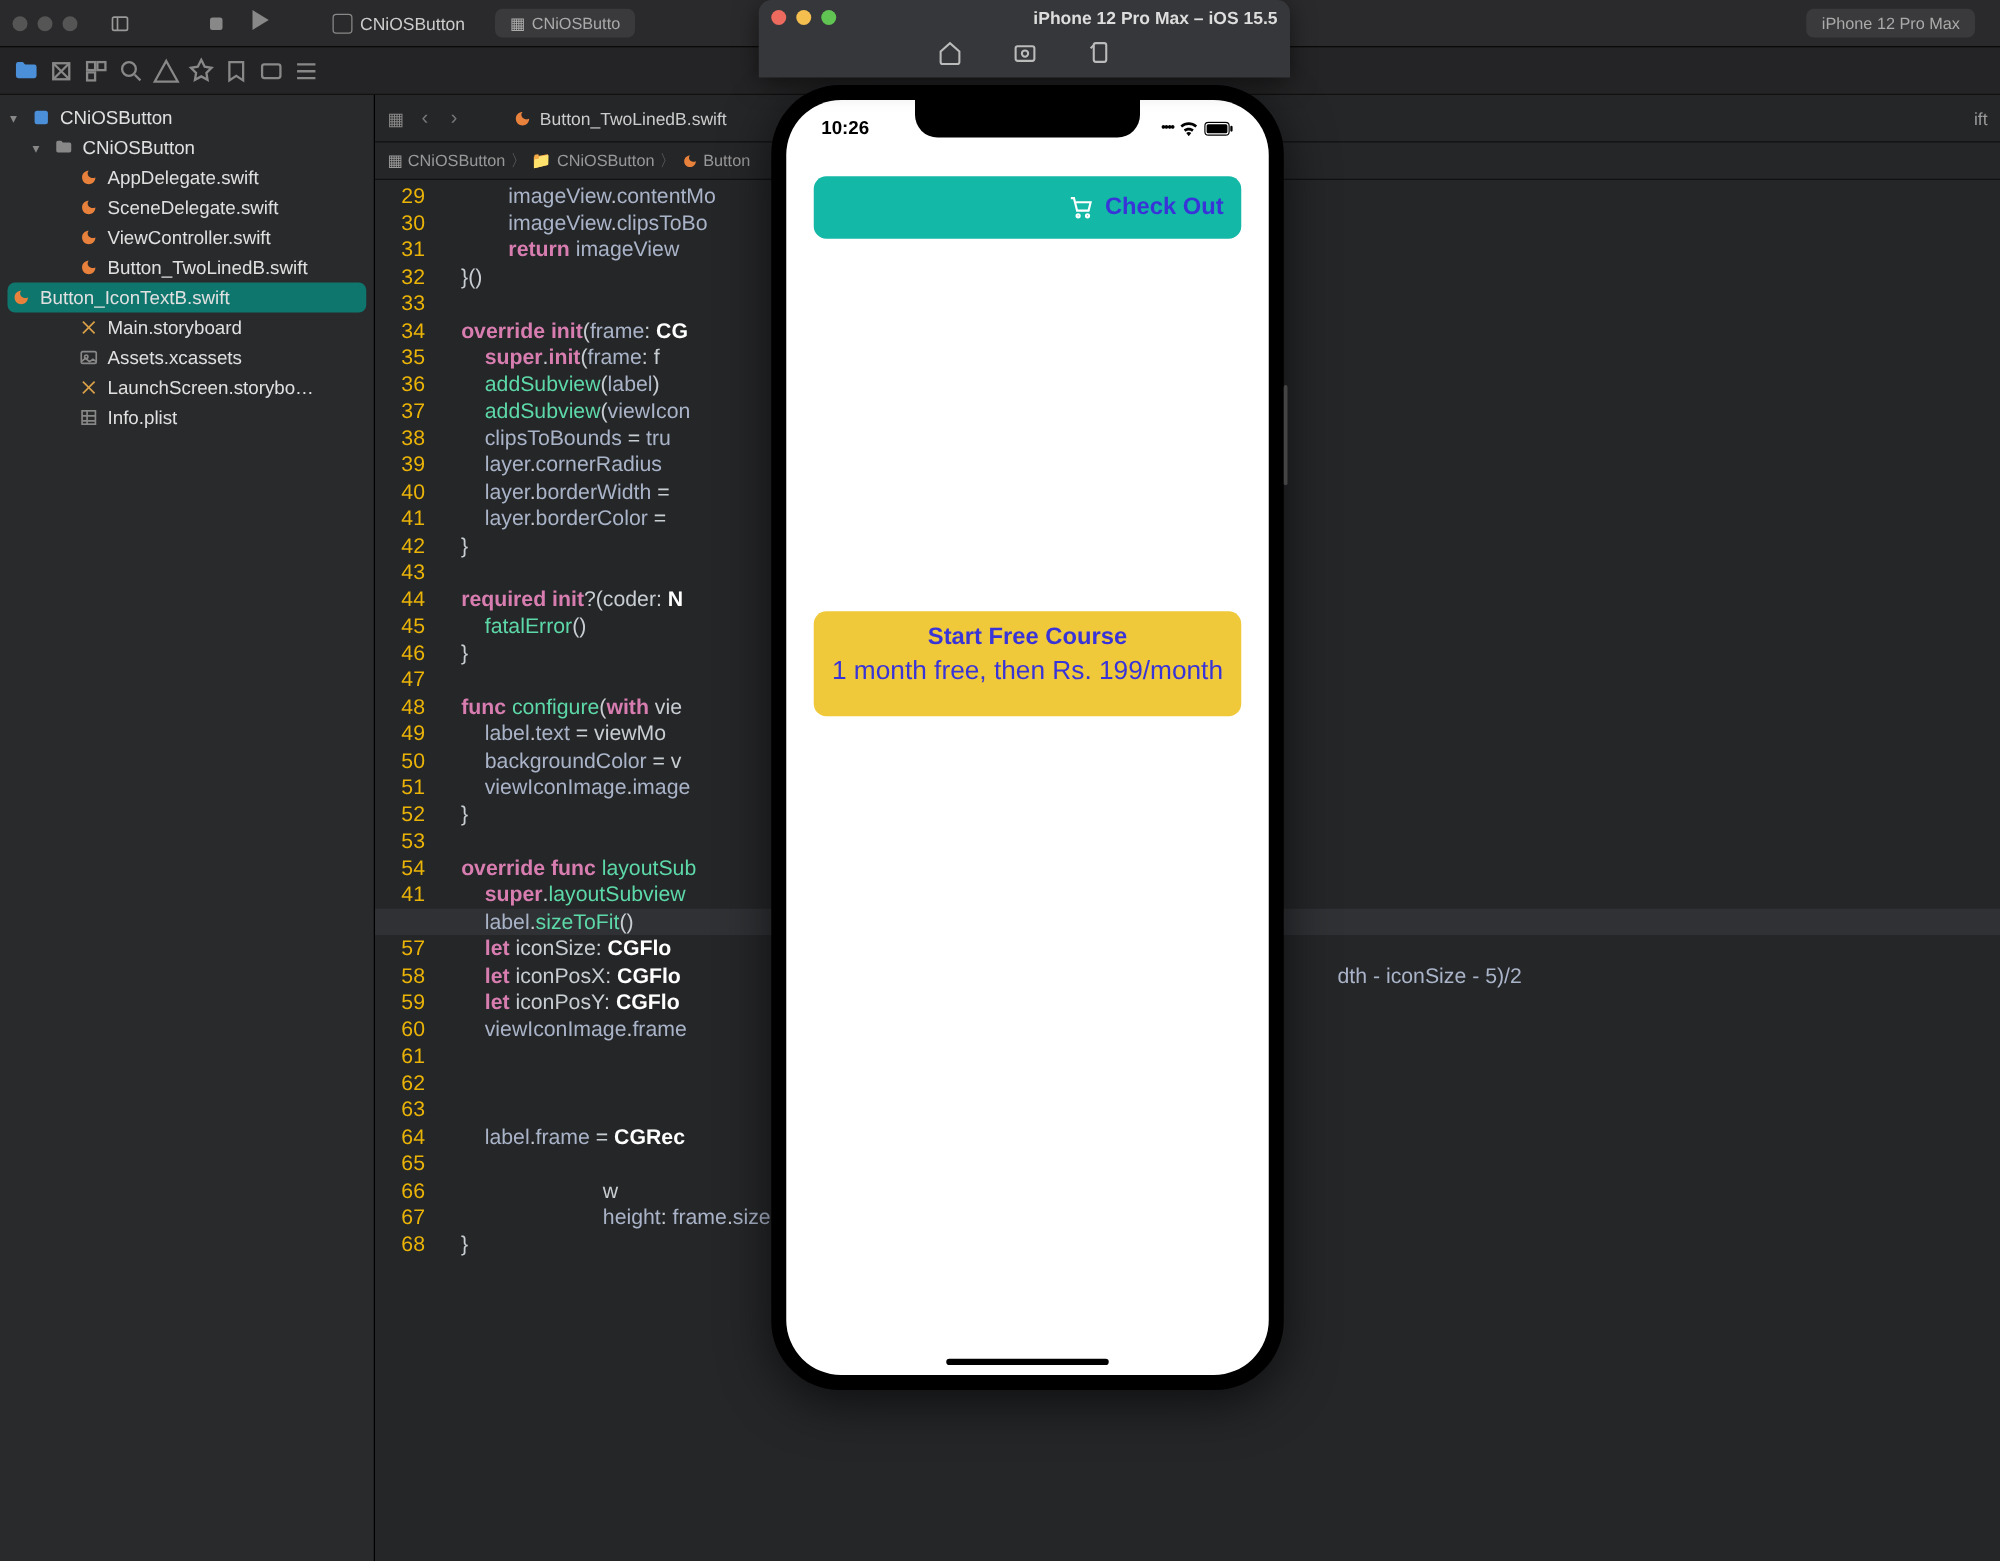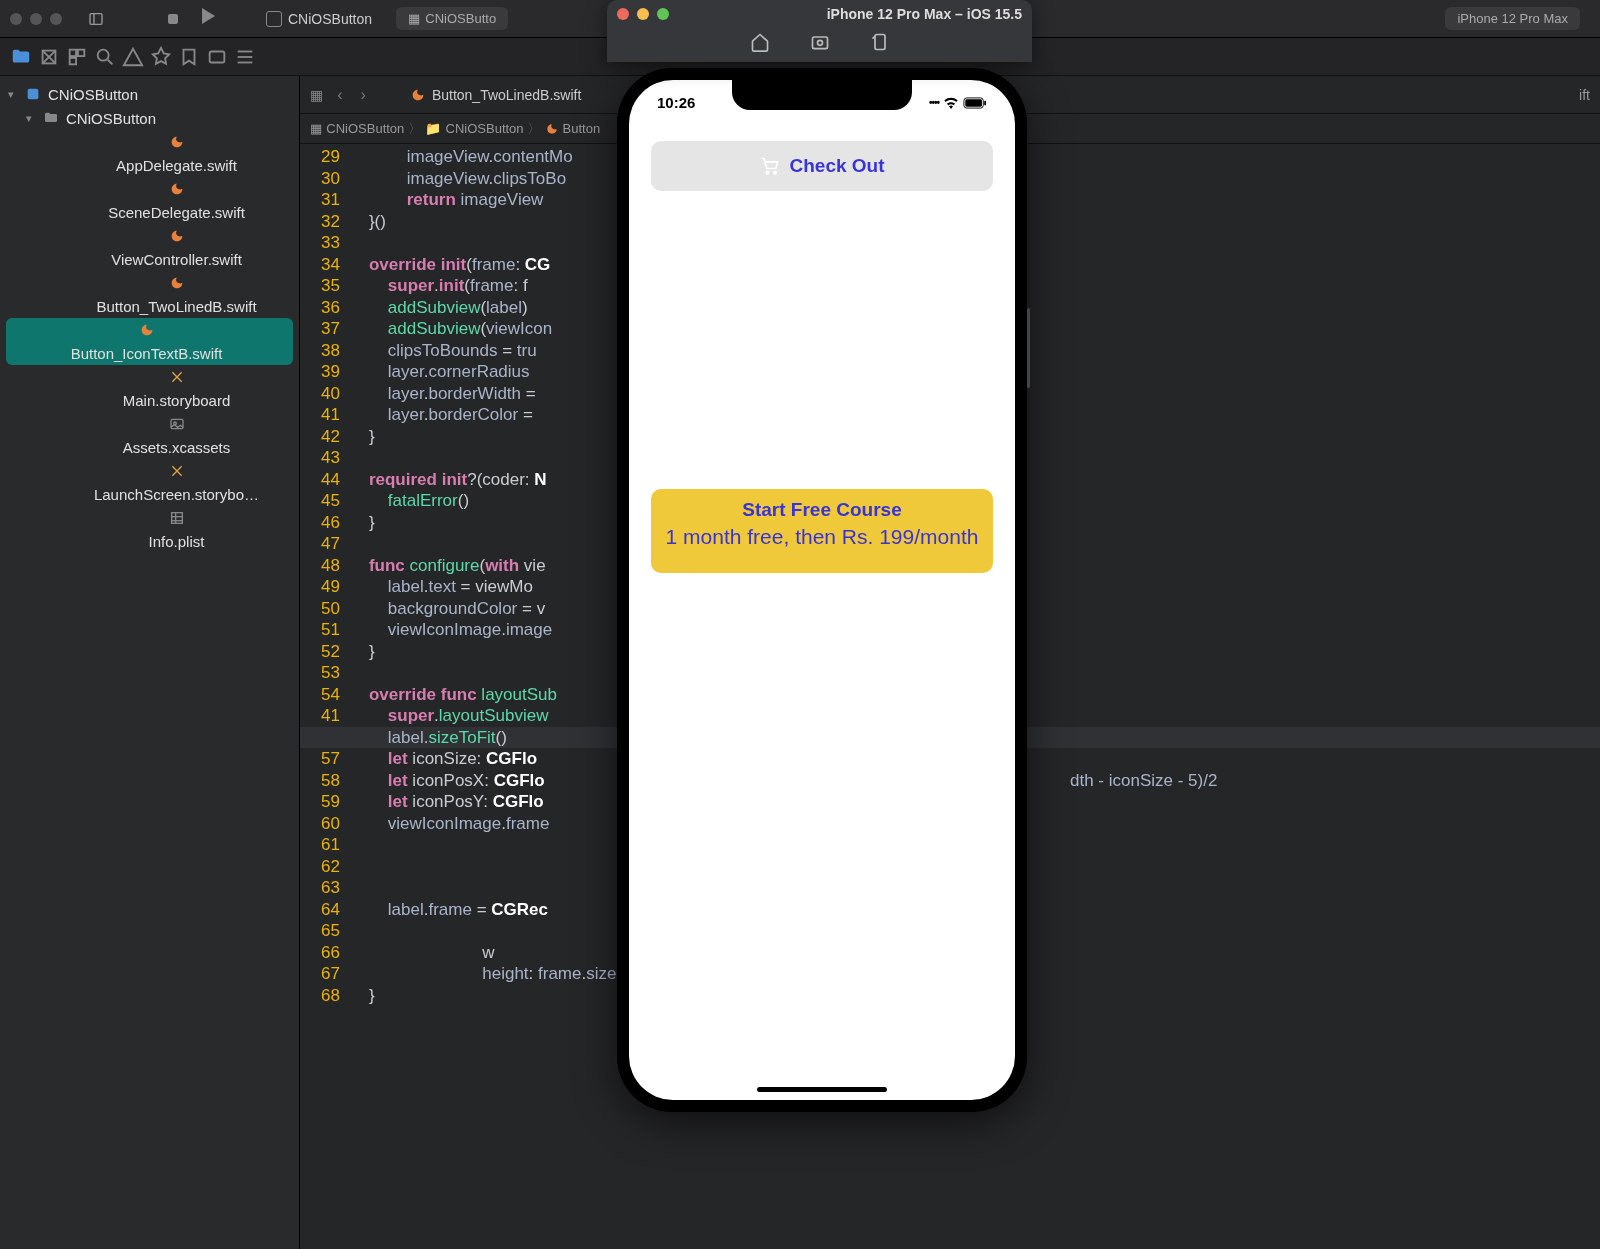--- a/index.html
+++ b/index.html
@@ -24,21 +24,21 @@
 
 .iconbar { height: 38px; background: #242426; display: flex; align-items: center; padding: 0 10px; gap: 6px; border-bottom: 1px solid #111; }
 .iconbar .ib { width: 22px; height: 22px; display: flex; align-items: center; justify-content: center; color: #888; }
 
 
 .main { display: flex; height: calc(100% - 76px); }
 .sidebar { width: 300px; background: #292a2c; border-right: 1px solid #000; padding-top: 6px; overflow: hidden; }
 .tree-row { display: flex; align-items: center; padding: 3px 8px; font-size: 15px; color: #e0e0e0; gap: 6px; cursor: default; }
 .tree-row.selected { background: #0f766e; border-radius: 6px; margin: 0 6px; padding-left: 2px; }
 .indent-1 { padding-left: 26px; }
-.indent-3 { padding-left: 62px; flex-direction: column; }
+.indent-3 { padding-left: 62px; }
 .chev { width: 10px; color: #888; font-size: 11px; }
 .folder-icon, .file-icon { width: 18px; height: 18px; display: flex; align-items: center; justify-content: center; }
 .folder-icon svg, .file-icon svg { width: 16px; height: 16px; }
 
 
 .editor { flex: 1; background: #252628; display: flex; flex-direction: column; position: relative; }
 .editor-top { height: 38px; display: flex; align-items: center; padding: 0 10px; gap: 10px; border-bottom: 1px solid #111; font-size: 14px; color: #999; }
 .nav-chev { color: #777; font-size: 16px; padding: 0 4px; }
 .crumb-bar { height: 30px; display: flex; align-items: center; padding: 0 10px; font-size: 13px; color: #999; border-bottom: 1px solid #111; gap: 4px; }
 .crumb-bar .sep { color: #666; }
@@ -60,21 +60,21 @@
 .sim-tb-icons .ic { width: 20px; height: 20px; color: #bbb; }
 
 
 .phone { position: absolute; top: 68px; left: 617px; width: 410px; height: 1044px; background: #000; border-radius: 55px; padding: 12px; z-index: 15; box-shadow: 0 10px 40px rgba(0,0,0,0.6); }
 .phone-side-btn { position: absolute; right: -3px; top: 240px; width: 3px; height: 80px; background: #444; border-radius: 3px; }
 .phone-screen { width: 100%; height: 100%; background: #fff; border-radius: 44px; position: relative; overflow: hidden; }
 .notch { position: absolute; top: 0; left: 50%; transform: translateX(-50%); width: 180px; height: 30px; background: #000; border-radius: 0 0 18px 18px; }
 .status-bar { display: flex; justify-content: space-between; padding: 14px 28px 0; font-size: 15px; font-weight: 600; color: #000; }
 .status-right { display: flex; gap: 4px; align-items: center; }
 .phone-content { padding: 30px 22px; }
-.btn-red { background: #e5e5e5; border-radius: 10px; padding: 14px; display: flex; align-items: center; justify-content: center; gap: 8px; }
+.btn-red { background: #14b8a6; border-radius: 10px; padding: 14px; display: flex; align-items: center; justify-content: flex-end; gap: 8px; }
 .btn-red-text { color: #3834d8; font-weight: 600; font-size: 19px; }
 .cart-icon { width: 22px; height: 20px; }
 .btn-yellow { background: #f0c93b; border-radius: 10px; padding: 10px 14px 24px; margin-top: 298px; text-align: center; }
 .btn-yellow-title { color: #3834d8; font-weight: 600; font-size: 19px; }
 .btn-yellow-sub { color: #3834d8; font-size: 21px; margin-top: 4px; }
 .home-ind { position: absolute; bottom: 8px; left: 50%; transform: translateX(-50%); width: 130px; height: 5px; background: #000; border-radius: 3px; }
 
 .tab-swift { display: flex; align-items: center; gap: 6px; color: #ccc; font-size: 14px; }
 .swift-icon { width: 16px; height: 16px; }
 </style>

